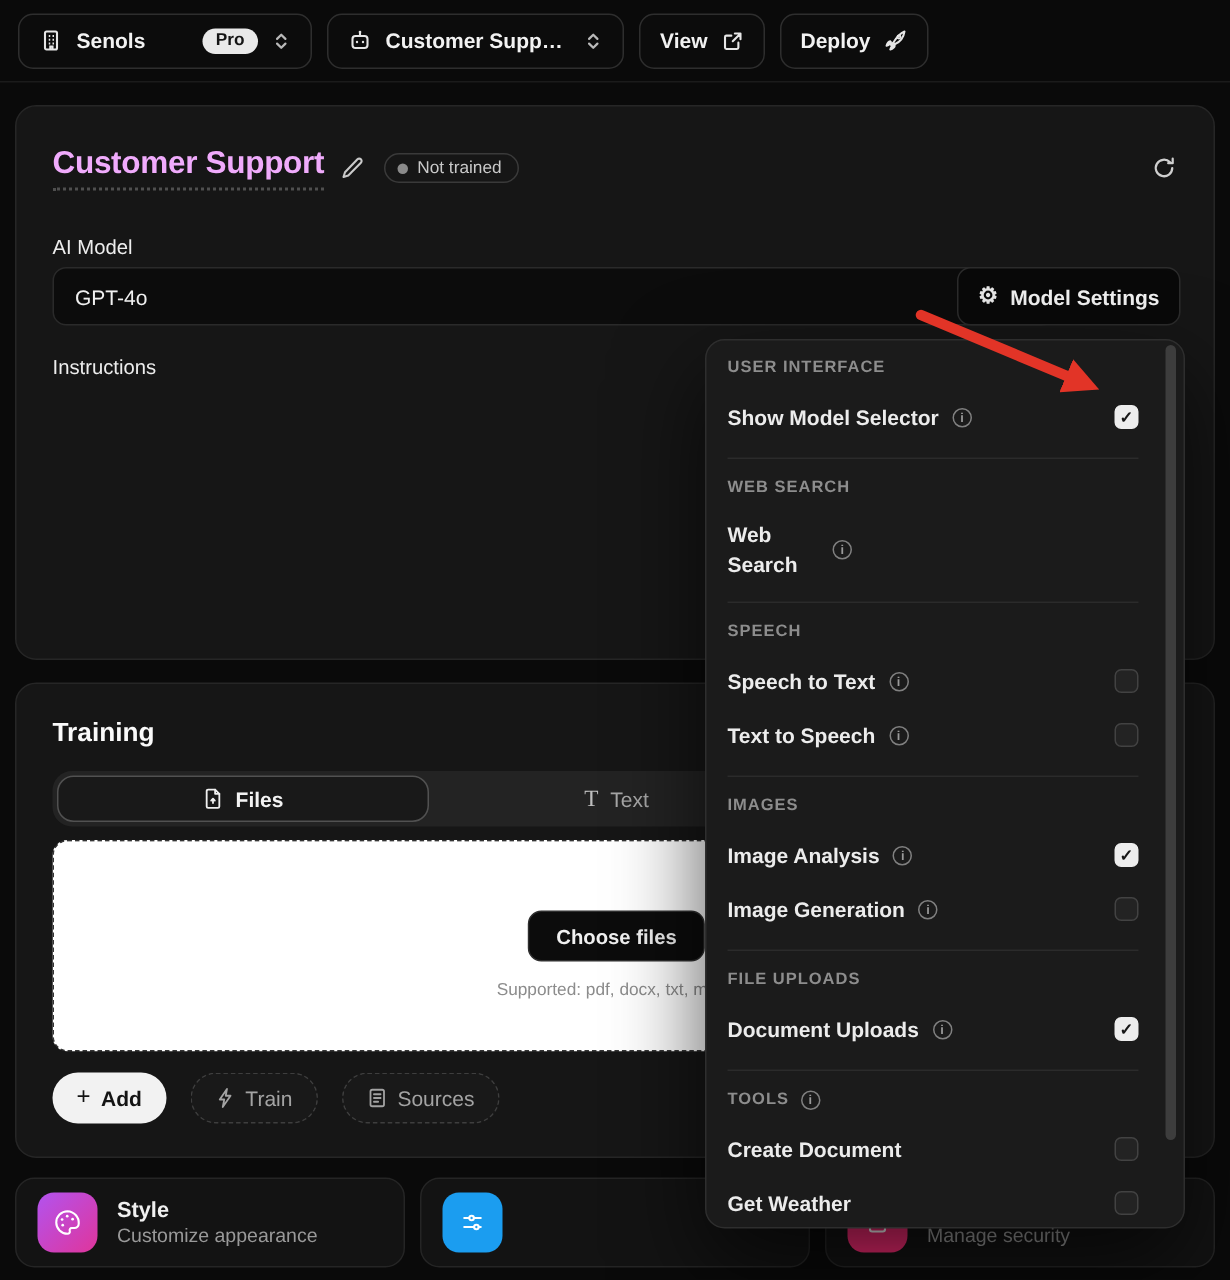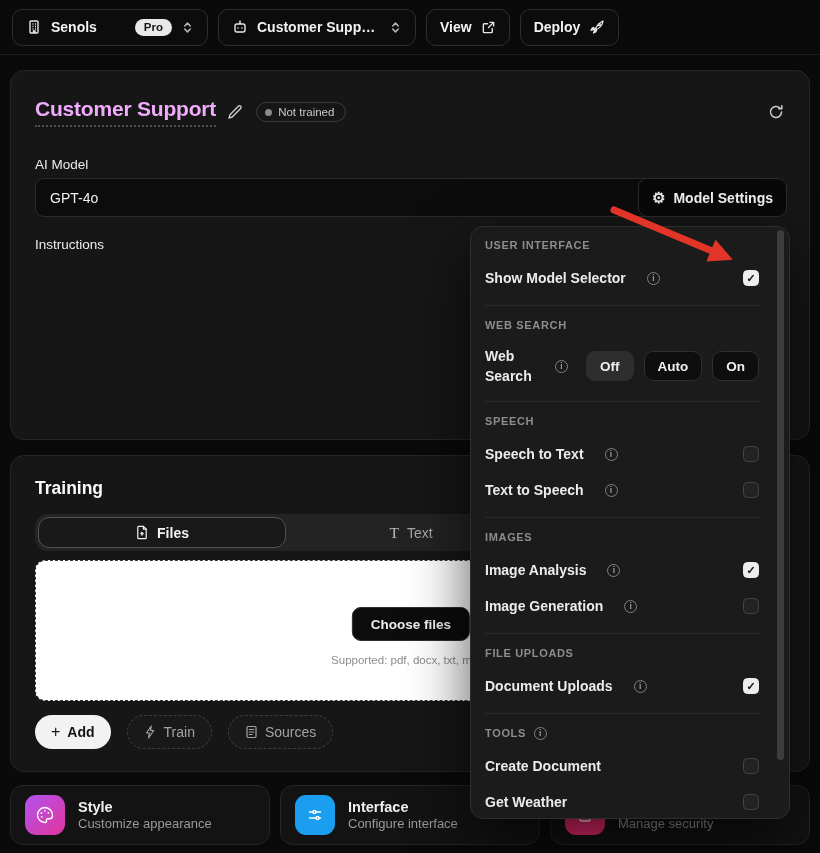--- a/index.html
+++ b/index.html
@@ -137,21 +137,21 @@
     position:absolute; right:5px; top:3px; width:7px; height:530px;
     background:#3d3d3d; border-radius:4px; cursor:pointer;
   }
   .sec-title{
     font-size:11px; letter-spacing:.06em; color:#8d8d8d; font-weight:600;
     height:13px; line-height:13px; margin-bottom:12px;
     display:flex; align-items:center; gap:8px;
   }
   .prow{ display:flex; align-items:center; height:28px; margin-bottom:8px; }
   .prow:last-child{ margin-bottom:0; }
-  .prow-label{ display:flex; align-items:center; gap:21px; font-size:14px; font-weight:600; color:#ececec; }
+  .prow-label{ display:flex; align-items:center; gap:9px; font-size:14px; font-weight:600; color:#ececec; }
   .divider{ border-top:1px solid #2b2b2b; margin:13px 0; }
 
   .info-ic{
     width:13px; height:13px; border:1.2px solid #808080; border-radius:50%;
     display:inline-flex; align-items:center; justify-content:center;
     font-size:8.5px; color:#9a9a9a; font-weight:600; flex:0 0 auto;
   }
   .checkbox{
     margin-left:auto; width:16px; height:16px; border-radius:4.5px;
     background:#232323; border:1px solid #424242; cursor:pointer;
@@ -340,24 +340,20 @@
 </div>
 
 <div class="foot-card" style="left:280px;">
   <div class="foot-icon" style="background:#1b9df0;">
     <svg width="20" height="20" viewBox="0 0 20 20" fill="none" stroke="#fff" stroke-width="1.4" stroke-linecap="round">
       <path d="M4.5 7h3.2M10.9 7h4.6M4.5 13h6.4M14.1 13h1.4"></path>
       <circle cx="9.4" cy="7" r="1.5"></circle>
       <circle cx="12.6" cy="13" r="1.5"></circle>
     </svg>
   </div>
-  <div>
-    <div class="foot-title">Interface</div>
-    <div class="foot-sub">Configure interface</div>
-  </div>
 </div>
 
 <div class="foot-card" style="left:550px;">
   <div class="foot-icon" style="background:#ec2a70;">
     <svg width="20" height="20" viewBox="0 0 20 20" fill="none" stroke="#fff" stroke-width="1.4" stroke-linejoin="round">
       <rect x="5" y="9" width="10" height="7" rx="1.5"></rect>
       <path d="M7 9V6.8a3 3 0 0 1 6 0V9"></path>
     </svg>
   </div>
   <div>
@@ -376,25 +372,20 @@
     </span>
     <span class="checkbox checked">✓</span>
   </div>
 
   <div class="divider"></div>
 
   <div class="sec-title">WEB SEARCH</div>
   <div class="prow web-row">
     <span class="web-label">Web Search</span>
     <span class="info-ic web-info">i</span>
-    <span class="seg-group">
-      <span class="seg-btn selected">Off</span>
-      <span class="seg-btn">Auto</span>
-      <span class="seg-btn">On</span>
-    </span>
   </div>
 
   <div class="divider"></div>
 
   <div class="sec-title">SPEECH</div>
   <div class="prow">
     <span class="prow-label">
       <span>Speech to Text</span>
       <span class="info-ic">i</span>
     </span>

